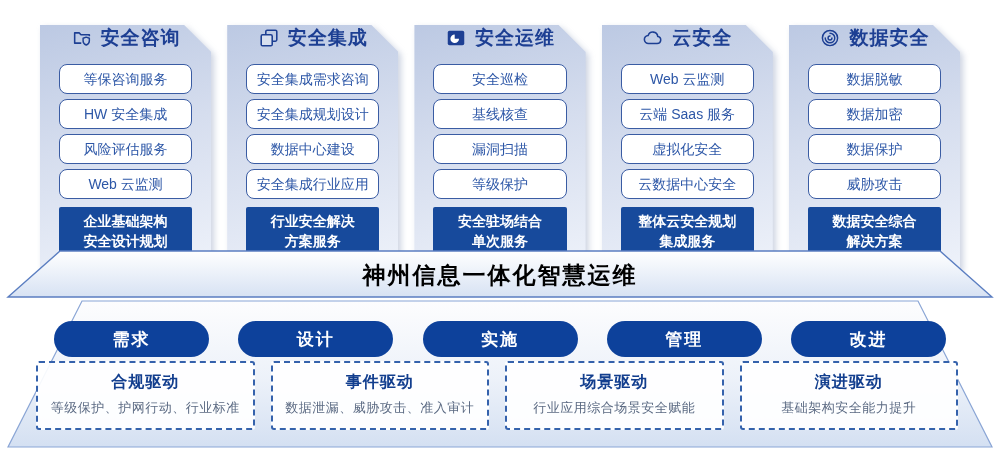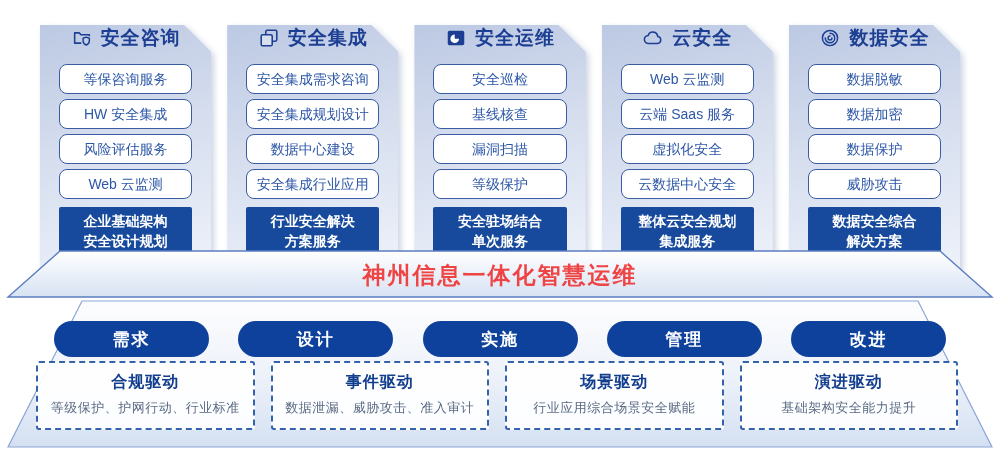--- a/index.html
+++ b/index.html
@@ -18,21 +18,21 @@
   .card-items{margin:13px 19px 0;display:flex;flex-direction:column;gap:5px;}
   .item{background:#fff;border:1px solid #3a5ca3;border-radius:8px;height:28px;line-height:28px;
         text-align:center;font-size:14px;color:#2d57a7;}
   .card-highlight{margin:8px 19px 0;background:#174a9c;color:#fff;font-weight:bold;font-size:14px;
         line-height:1.4;padding:5px 8px;text-align:center;white-space:pre-line;border-radius:2px;}
 
   
   .banner{position:absolute;left:0;top:250px;width:1000px;height:48px;}
   .banner svg{position:absolute;left:0;top:0;}
   .banner-title{position:absolute;left:0;top:0;width:100%;height:48px;line-height:50px;text-align:center;
-        font-size:23px;font-weight:bold;color:#ef4444;letter-spacing:2px;}
+        font-size:23px;font-weight:bold;color:#000000;letter-spacing:2px;}
 
   
   .panel{position:absolute;left:0;top:300px;width:1000px;height:148px;}
 
   
   .pills-row{position:absolute;left:54px;top:321px;width:892px;display:flex;justify-content:space-between;}
   .pill{width:155px;height:36px;border-radius:18px;background:#0d419b;color:#fff;
         display:flex;align-items:center;justify-content:center;font-size:17px;font-weight:bold;letter-spacing:2px;}
 
   

